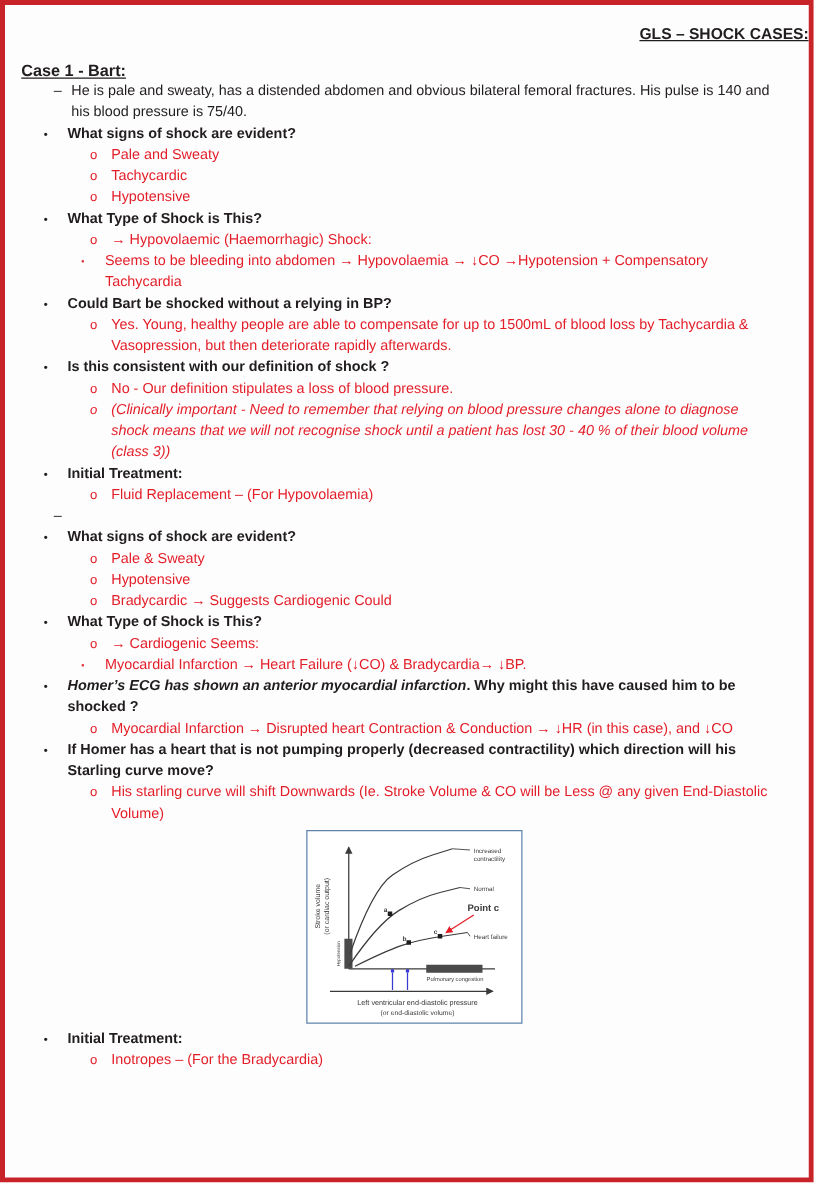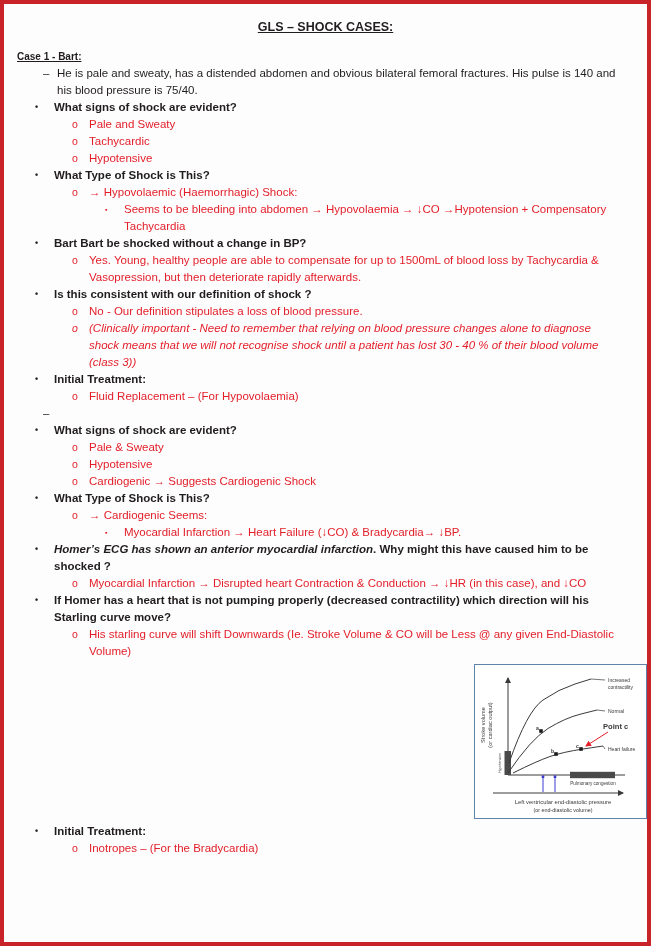--- a/index.html
+++ b/index.html
@@ -2,37 +2,37 @@
 <html><head>
 <meta charset="utf-8">
 <style>
   html,body{margin:0;padding:0;background:#ffffff;}
   .page{
     width:651px;height:946px;box-sizing:border-box;
     border:4px solid #c9232a;background:#fdfdfd;overflow:hidden;
     font-family:"Liberation Sans",sans-serif;color:#211d1e;
   }
   .doc-title{
-    text-align:center;font-size:12.5px;font-weight:bold;
+    text-align:right;font-size:12.5px;font-weight:bold;
     text-decoration:underline;padding-top:16px;margin-bottom:14px;
   }
   .case-heading{
-    margin:0 0 0 13px;font-size:10px;font-weight:bold;
+    margin:0 0 0 13px;font-size:13px;font-weight:bold;
     text-decoration:underline;line-height:17px;
   }
   .row{display:flex;align-items:flex-start;font-size:11.5px;line-height:17px;padding-right:26px;}
   .mk{flex:0 0 auto;}
   .lv0{padding-left:39px;} .lv0 .mk{width:14px;}
   .lv1{padding-left:31px;} .lv1 .mk{width:19px;font-size:9px;}
   .lv2{padding-left:68px;} .lv2 .mk{width:17px;font-size:10.5px;}
-  .lv3{padding-left:101px;} .lv3 .mk{width:19px;font-size:7px;}
+  .lv3{padding-left:61px;} .lv3 .mk{width:19px;font-size:7px;}
   .red{color:#e31e29;}
   .bold{font-weight:bold;}
   .italic{font-style:italic;}
-  .figure-wrap{display:flex;justify-content:flex-end;margin:4px 0 4px 0;padding-left:12px;}
+  .figure-wrap{display:flex;justify-content:center;margin:4px 0 4px 0;padding-left:12px;}
   .figure-box{
     width:171px;height:153px;border:1px solid #5f83ab;background:#ffffff;
   }
   .figure-box svg{display:block;}
   svg text{font-family:"Liberation Sans",sans-serif;fill:#3a3a3a;}
 </style>
 </head>
 <body>
 
 <div class="page">
@@ -72,21 +72,21 @@
         <span class="mk">o</span>
         <span class="tx">→ Hypovolaemic (Haemorrhagic) Shock:</span>
       </div>
     <div class="row lv3 red">
         <span class="mk">▪</span>
         <span class="tx">Seems to be bleeding into abdomen → Hypovolaemia → ↓CO →Hypotension + Compensatory Tachycardia</span>
       </div>
 
     <div class="row lv1 bold">
         <span class="mk">•</span>
-        <span class="tx">Bart Bart be shocked without a change in BP?</span>
+        <span class="tx">Could Bart be shocked without a relying in BP?</span>
       </div>
     <div class="row lv2 red">
         <span class="mk">o</span>
         <span class="tx">Yes. Young, healthy people are able to compensate for up to 1500mL of blood loss by Tachycardia &amp; Vasopression, but then deteriorate rapidly afterwards.</span>
       </div>
 
     <div class="row lv1 bold">
         <span class="mk">•</span>
         <span class="tx">Is this consistent with our definition of shock ?</span>
       </div>
@@ -122,21 +122,21 @@
     <div class="row lv2 red">
         <span class="mk">o</span>
         <span class="tx">Pale &amp; Sweaty</span>
       </div>
     <div class="row lv2 red">
         <span class="mk">o</span>
         <span class="tx">Hypotensive</span>
       </div>
     <div class="row lv2 red">
         <span class="mk">o</span>
-        <span class="tx">Cardiogenic → Suggests Cardiogenic Shock</span>
+        <span class="tx">Bradycardic → Suggests Cardiogenic Could</span>
       </div>
 
     <div class="row lv1 bold">
         <span class="mk">•</span>
         <span class="tx">What Type of Shock is This?</span>
       </div>
     <div class="row lv2 red">
         <span class="mk">o</span>
         <span class="tx">→ Cardiogenic Seems:</span>
       </div>

